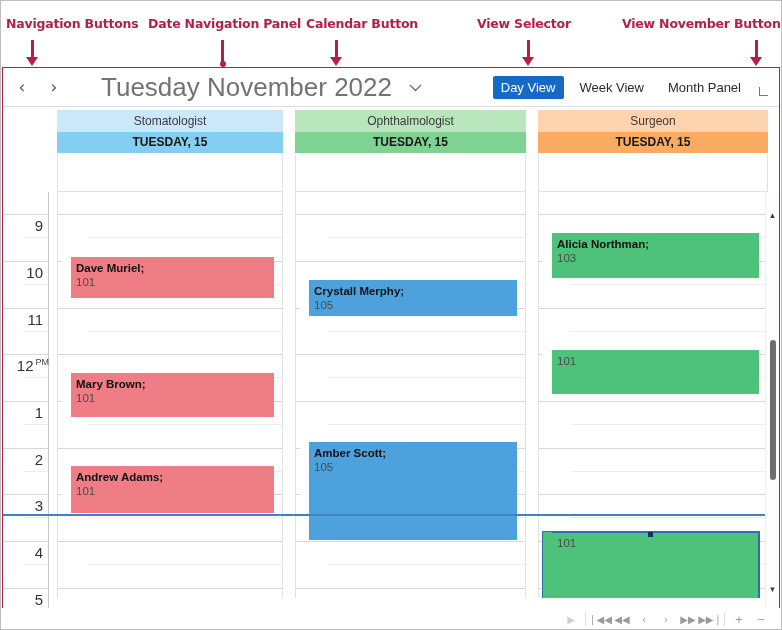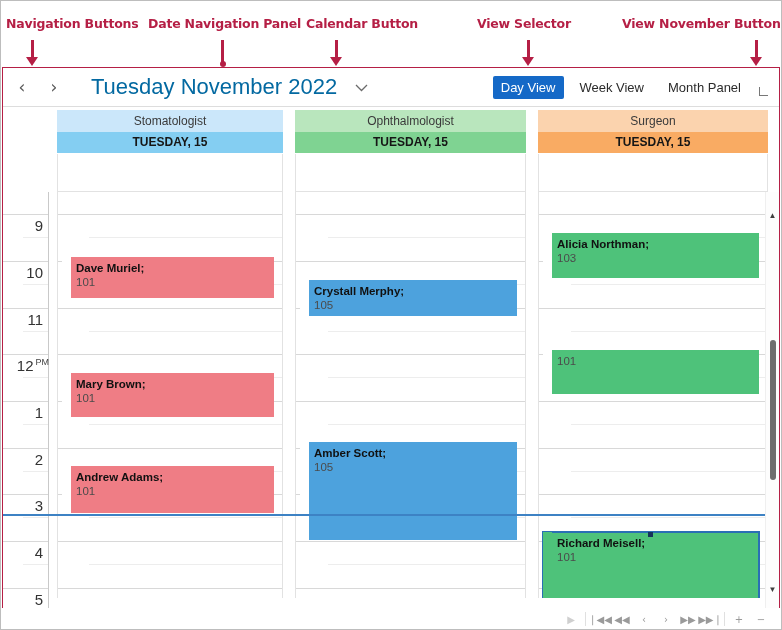--- a/index.html
+++ b/index.html
@@ -84,23 +84,23 @@
     font-size: 17px;
     font-family: "DejaVu Sans", sans-serif;
     cursor: pointer;
     background: transparent;
     border: none;
     padding: 0;
   }
   #nav-prev { margin-left: 6px; }
   #nav-next { margin-left: 6px; }
   #date-title {
-    margin-left: 24px;
-    font-size: 22px;
-    color: #0369a1;
+    margin-left: 34px;
+    font-size: 26px;
+    color: #737373;
     font-family: "Liberation Sans", sans-serif;
     font-weight: normal;
     white-space: nowrap;
   }
   #calendar-btn {
     margin-left: 12px;
     width: 24px;
     height: 26px;
     display: flex;
     align-items: center;
@@ -623,21 +623,20 @@
           </div>
           <div class="appt" style="left: 4px; width: 216px; top: 158px; height: 44px; background: rgb(78, 194, 122);">
             <div class="strip" style="background: rgb(255, 255, 255);"></div>
             <div class="appt-inner">
               <div class="detail">101</div>
             </div>
           </div>
           <div class="appt selected" style="left: 4px; width: 216px; top: 340px; height: 87px; background: rgb(78, 194, 122);">
             <div class="strip" style="background: rgb(78, 194, 122);"></div>
             <div class="appt-inner">
-              <div class="subject">Richard Meisell;</div>
               <div class="detail">101</div>
             </div>
             <div class="resize-dot"></div>
           </div>
         </div>
       </div>
     <div id="current-time-line" style="top: 407px; border-top-color: rgb(61, 130, 196);"></div>
 
     <div id="vscroll">
       <div class="arrow up">▲</div>

